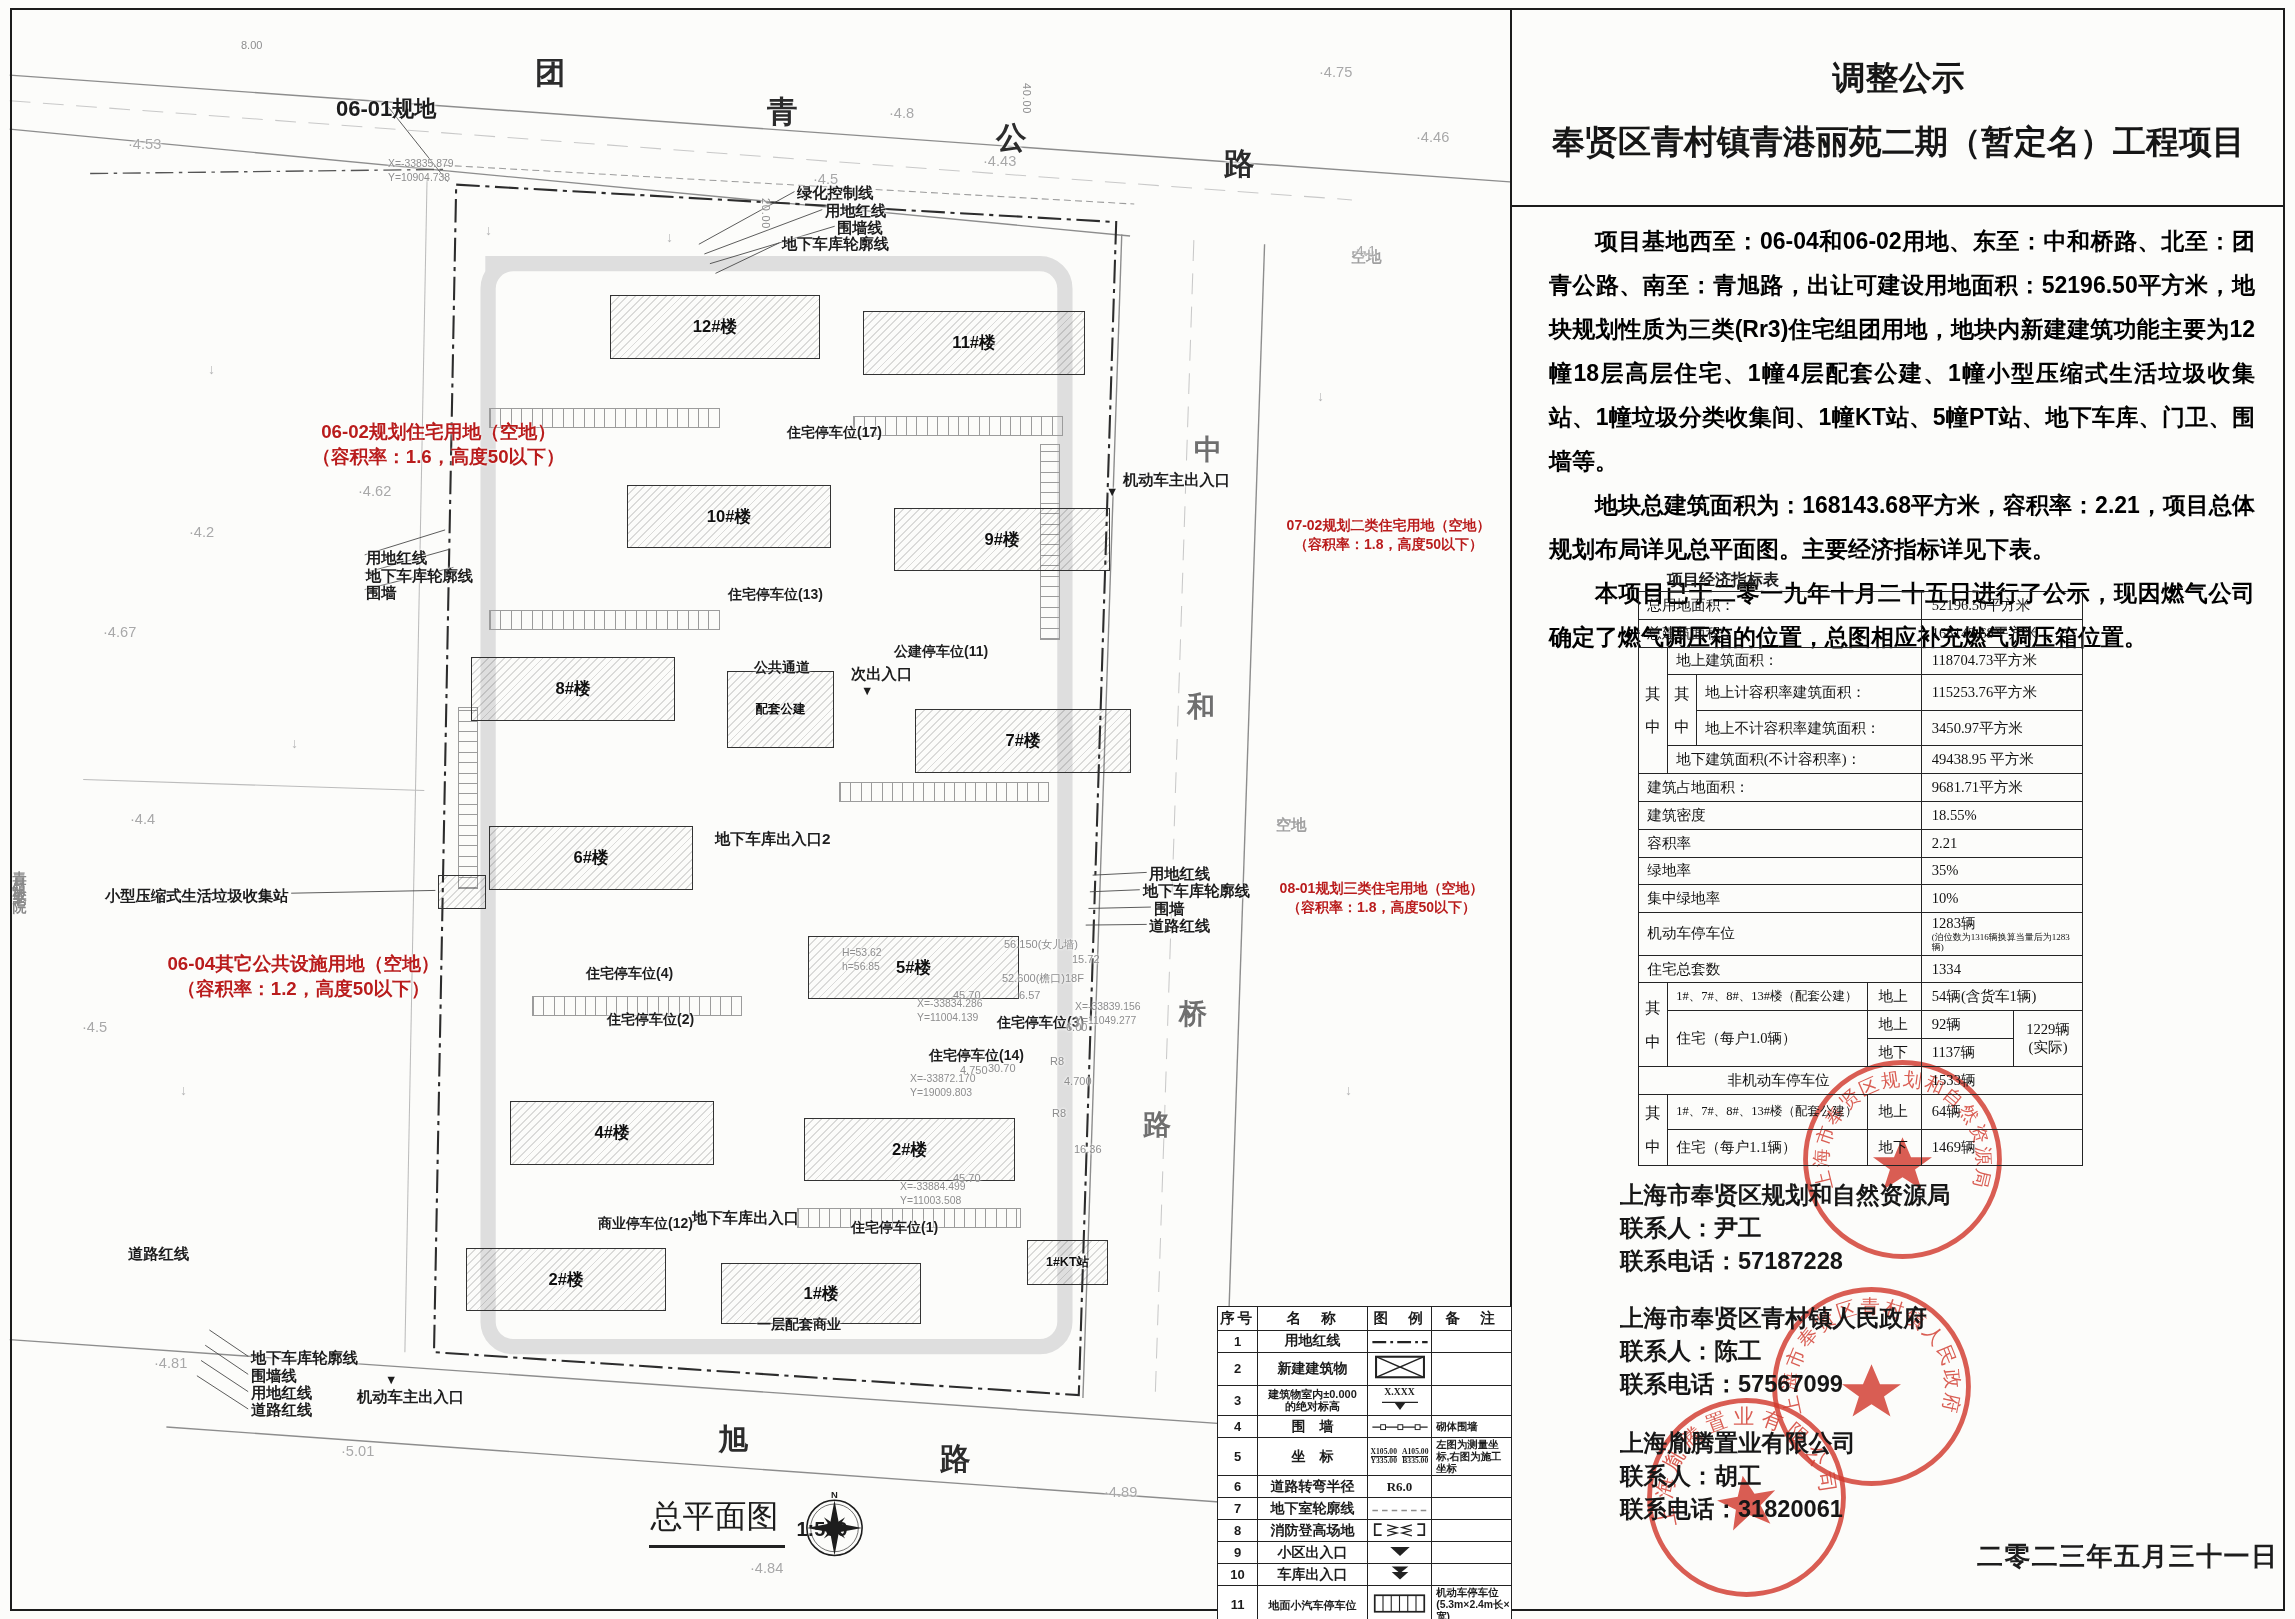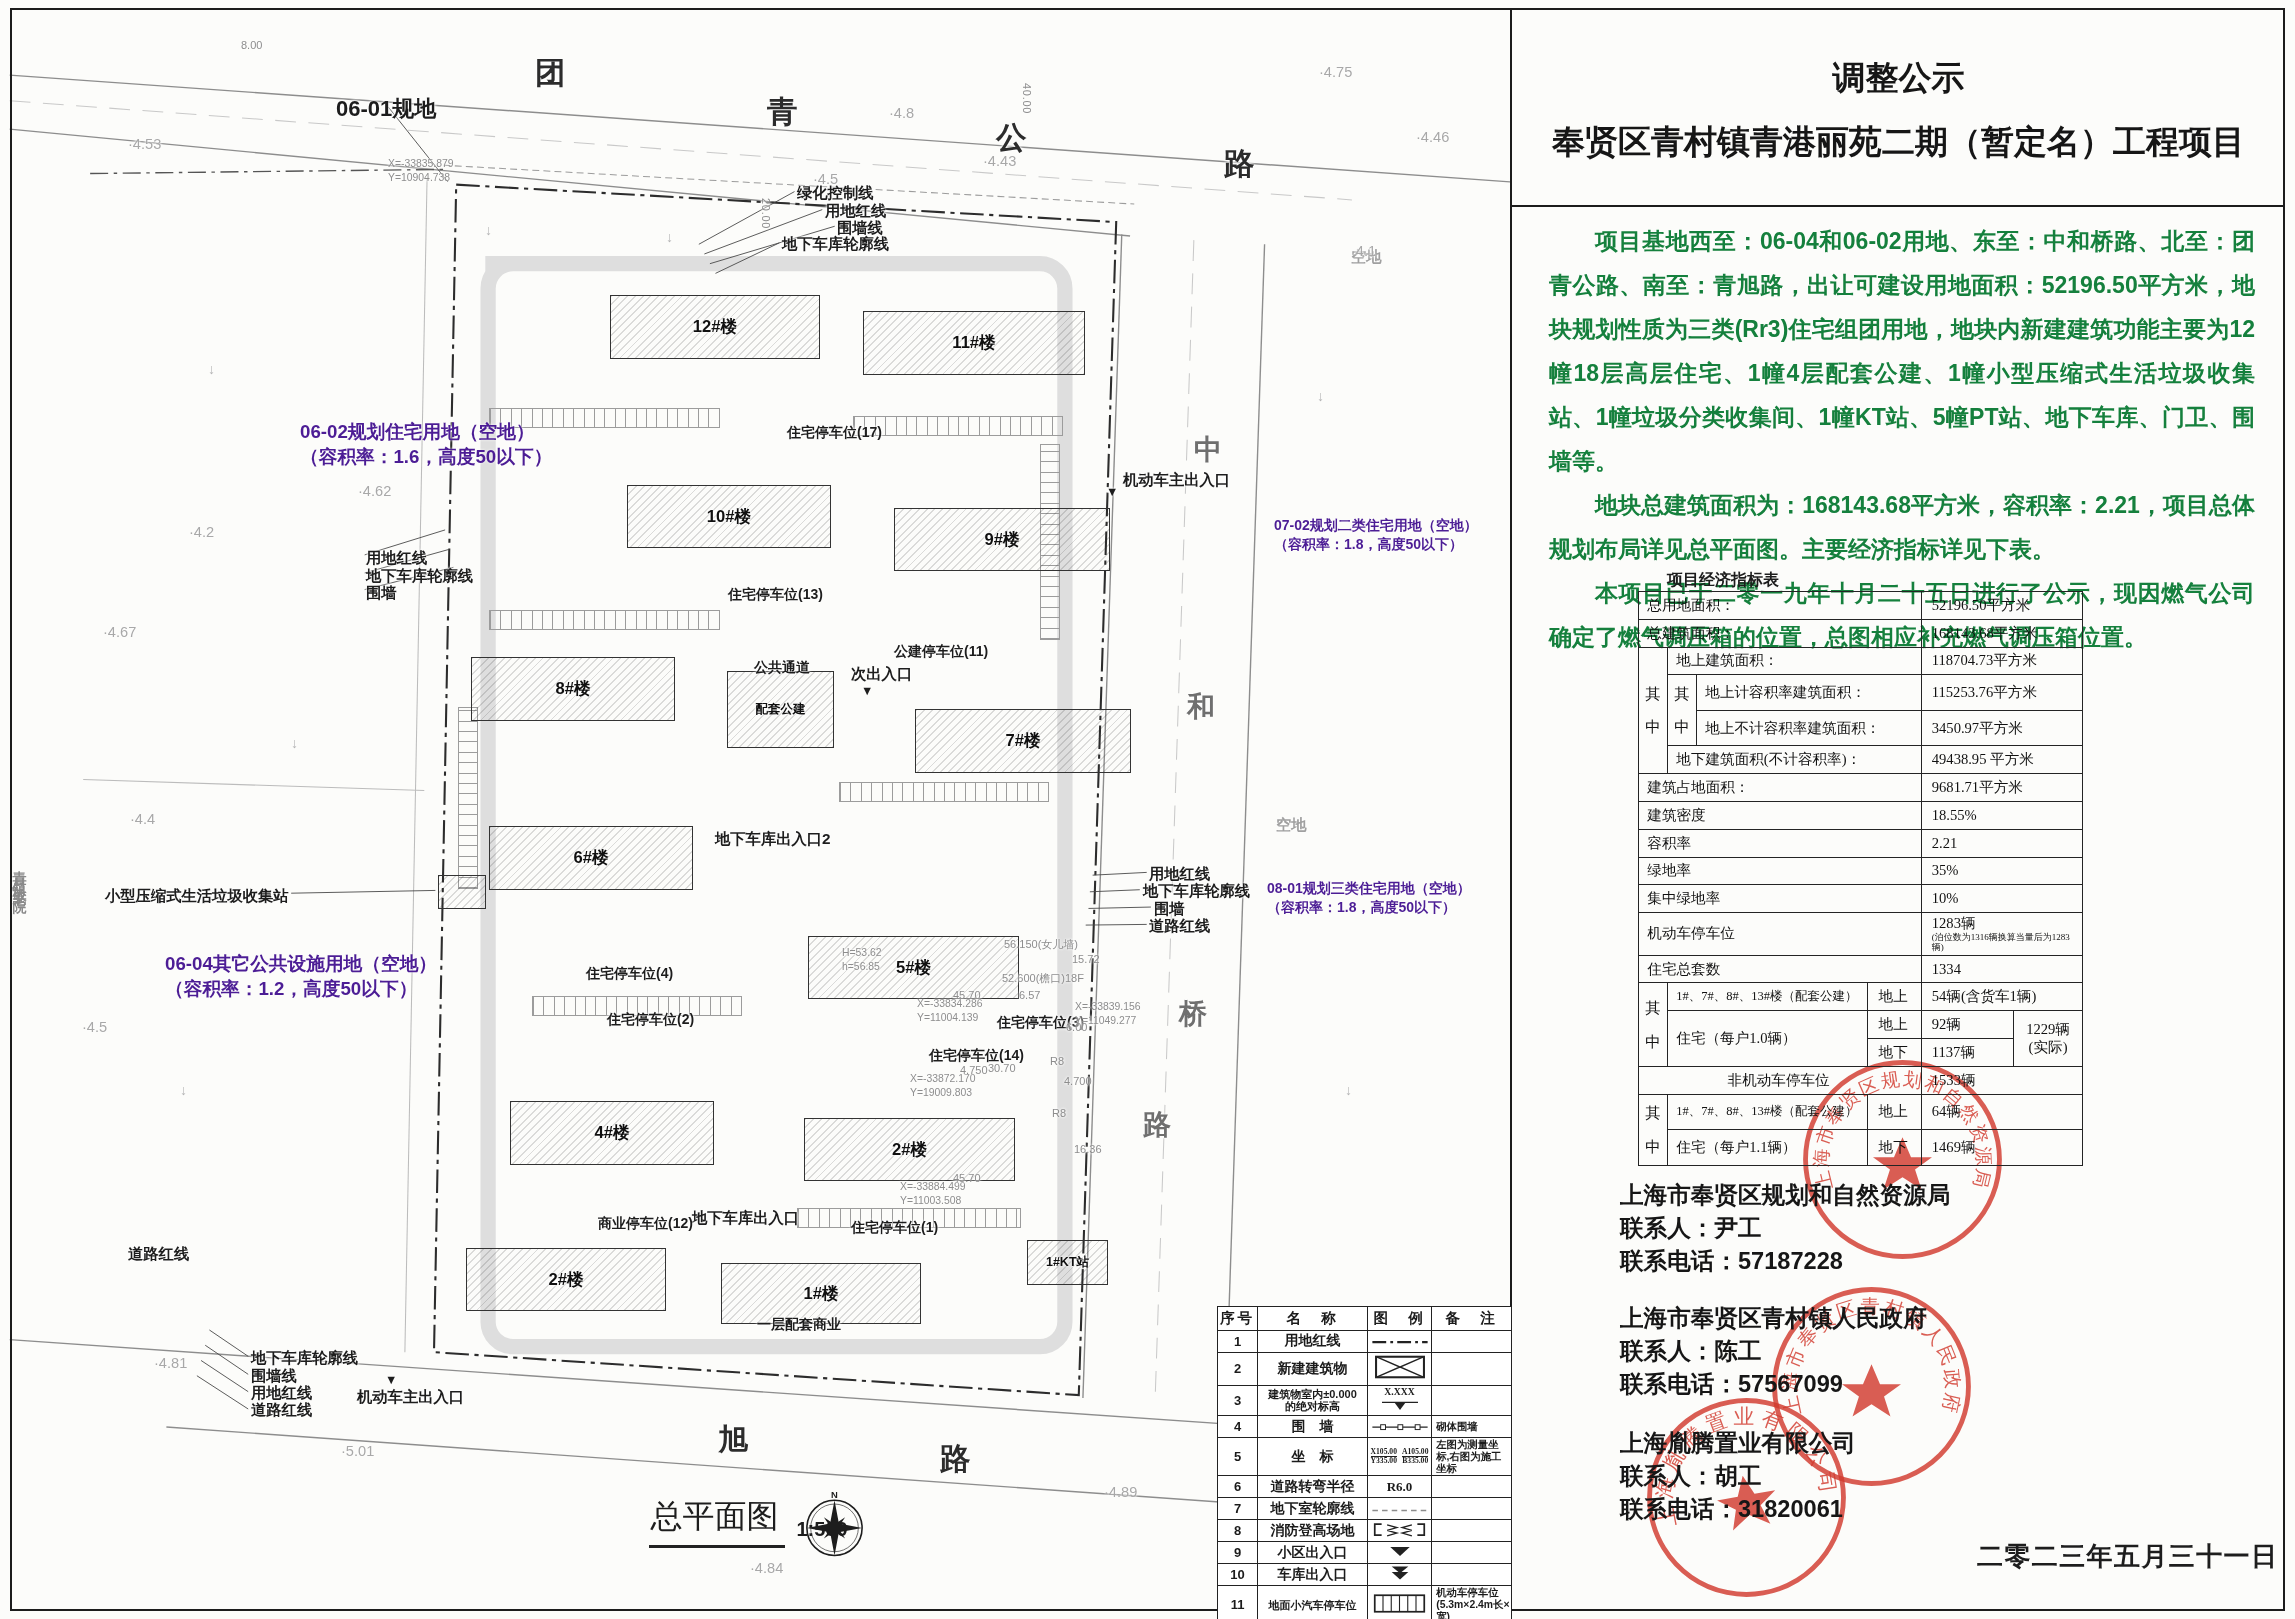--- a/index.html
+++ b/index.html
@@ -8,21 +8,21 @@
   .frame{position:absolute;left:9.7px;top:8.3px;right:9.7px;bottom:9px;border:2.1px solid #1c1c1c;z-index:4;pointer-events:none;}
   .divider{position:absolute;left:1510px;top:8.3px;width:2.1px;height:1602px;background:#1c1c1c;z-index:4;}
   .plan-svg{position:absolute;left:0;top:0;z-index:0;}
   
   .pl{position:absolute;z-index:3;color:#1d1d1d;font-weight:600;white-space:nowrap;
       text-shadow:0 0 2.8px #fff,0 0 3.5px #fff;}
   .rd{font-size:30.5px;font-weight:700;color:#2c2c2c;letter-spacing:1.4px;}
   .rde{font-size:28px;color:#6f6f6f;}
   .call{font-size:15.3px;font-weight:600;}
   .park{font-size:14px;font-weight:600;}
-  .parcel{position:absolute;z-index:3;text-align:left;color:#4c1d95;font-weight:600;line-height:1.35;text-shadow:0 0 2.8px #fff;}
+  .parcel{position:absolute;z-index:3;text-align:center;color:#b91c1c;font-weight:600;line-height:1.35;text-shadow:0 0 2.8px #fff;}
   .elev{color:#a8a8a8;font-size:14.6px;font-weight:500;}
   .dim{color:#8d8d8d;font-size:11px;font-weight:500;}
   .coord{color:#8d8d8d;font-size:10.4px;font-weight:500;white-space:pre-line;line-height:1.3;}
   .arrow{color:#b5b5b5;font-size:14px;font-weight:400;}
   .vert{writing-mode:vertical-rl;letter-spacing:5.5px;}
   .bld{position:absolute;z-index:2;border:1.7px solid #333;
        background:repeating-linear-gradient(135deg,rgba(45,45,45,.16) 0 1.4px,rgba(255,255,255,0) 1.4px 5.5px);
        display:flex;align-items:center;justify-content:center;}
   .bld span{font-size:16.6px;font-weight:700;color:#101010;text-shadow:0 0 2.8px #fff,0 0 3.5px #fff;}
   .bld.small span{font-size:12.5px;}
@@ -42,21 +42,21 @@
   .legend .hdr td{font-size:14.6px;letter-spacing:2.8px;}
   .legend .num{font-weight:600;font-size:13px;}
   .legend .note{font-size:10.4px;text-align:left;padding-left:4.2px;white-space:pre-line;line-height:1.15;font-weight:600;}
   .legend .nm{white-space:pre-line;line-height:1.1;}
   .legend .nm2{font-size:11px;}
   
   .pt{position:absolute;left:1512px;top:46px;width:773px;text-align:center;z-index:3;
       font-size:33px;font-weight:700;line-height:64px;color:#161616;}
   .rule{position:absolute;left:1512px;top:205px;width:773px;height:2.1px;background:#1c1c1c;z-index:3;}
   .body-text{position:absolute;left:1549px;top:219px;width:706px;z-index:3;
-             font-size:23px;font-weight:600;line-height:44px;text-align:justify;color:#15803d;}
+             font-size:23px;font-weight:600;line-height:44px;text-align:justify;color:#000000;}
   .body-text p{margin:0;text-indent:2em;}
   .econ-cap{position:absolute;left:1667px;top:570px;z-index:3;font-family:Liberation Serif, serif;
             font-size:16px;font-weight:600;}
   .econ{position:absolute;left:1638px;top:591px;z-index:3;border-collapse:collapse;table-layout:fixed;width:444px;
         font-family:"Liberation Serif",serif;background:transparent;}
   .econ td{border:1.4px solid #242424;font-size:14.6px;color:#111;padding:1.4px 4.2px 1.4px 8.3px;height:24px;vertical-align:middle;}
   .econ .band{white-space:pre-line;text-align:center;padding:1.4px;line-height:2.2;font-size:15.3px;}
   .econ .val{padding-left:9.7px;}
   .econ .ctr{text-align:center;padding-left:1.4px;}
   .econ .note{font-size:9px;line-height:1.1;display:block;}

